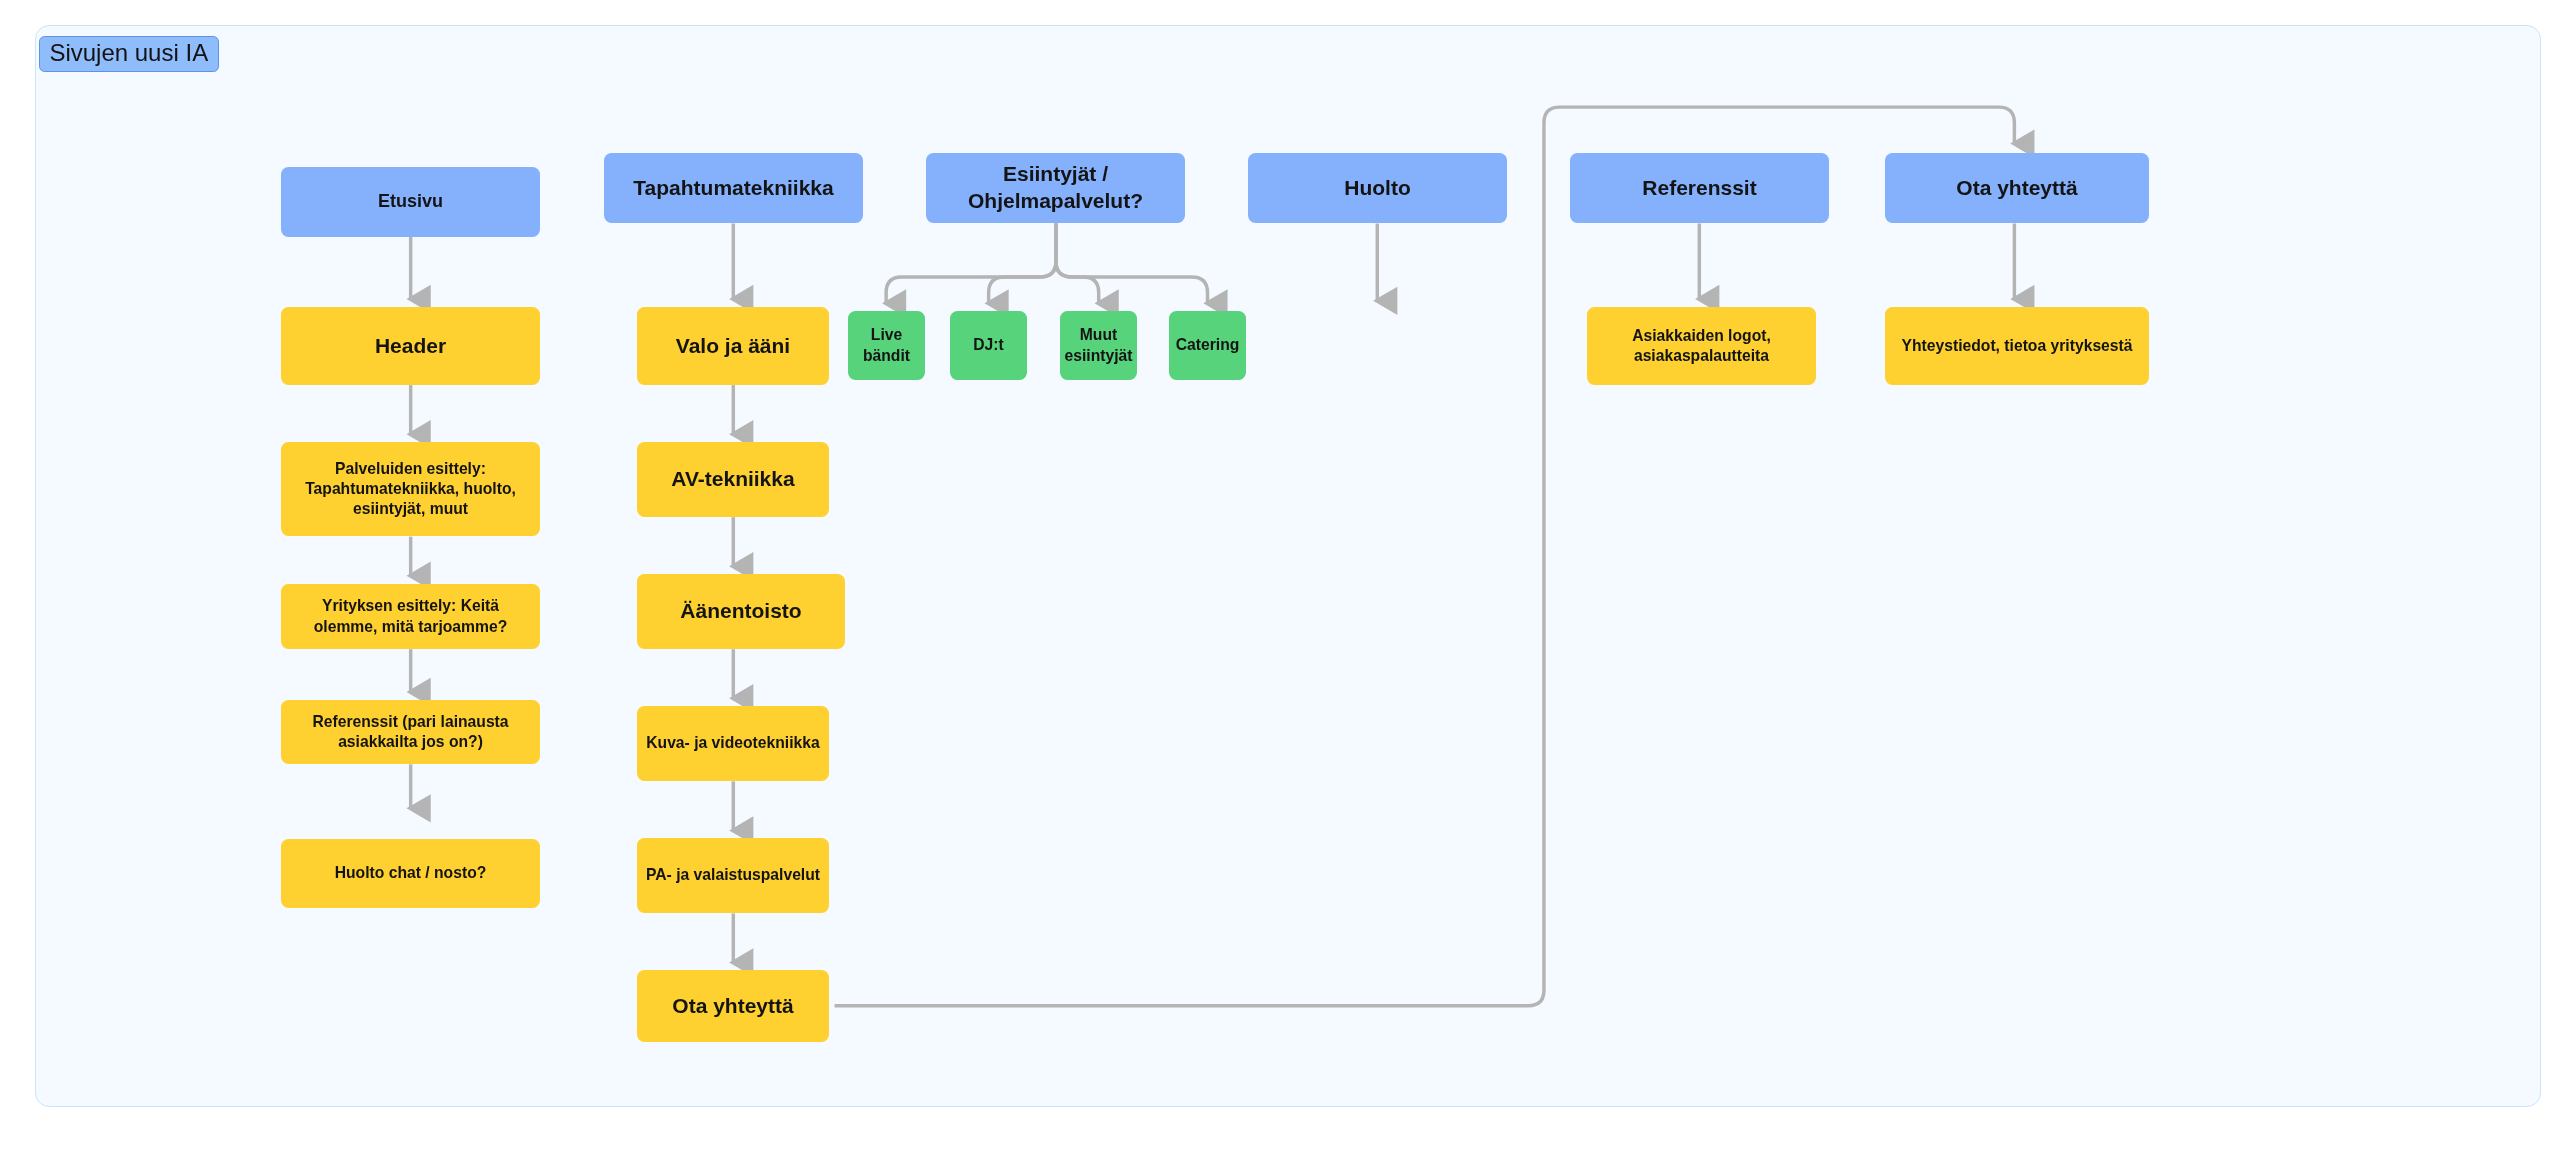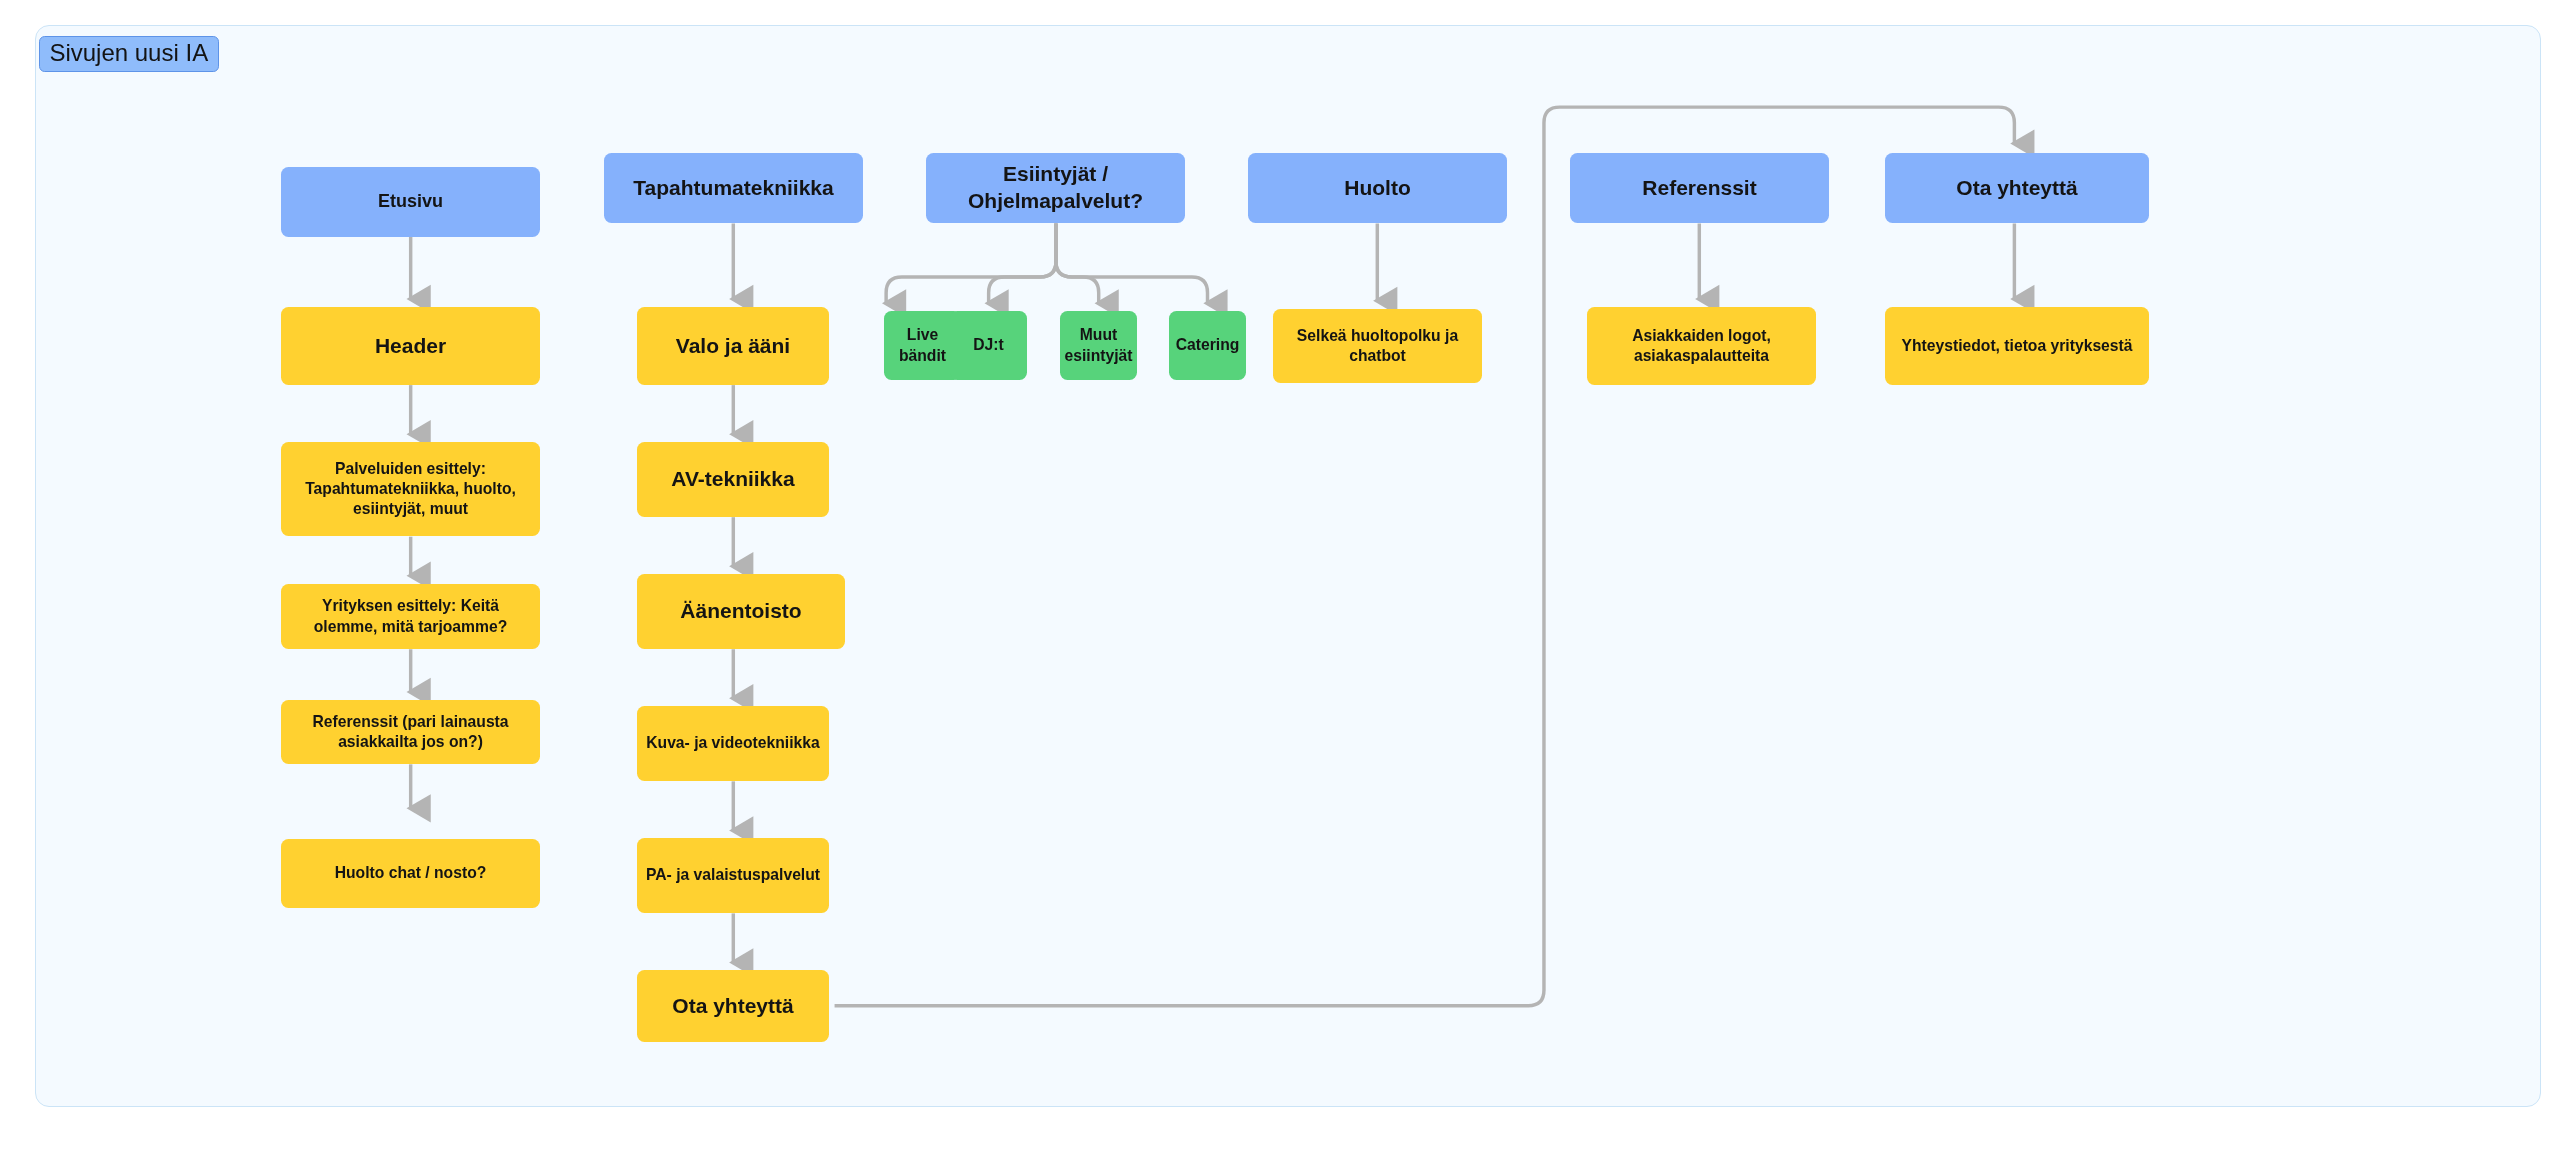--- a/index.html
+++ b/index.html
@@ -119,27 +119,26 @@
 
   <div class="node blue f27" style="left:604px;top:153px;width:259px;height:70px;">Tapahtumatekniikka</div>
   <div class="node yellow f27" style="left:637px;top:442px;width:192px;height:75px;">AV-tekniikka</div>
   <div class="node yellow f27" style="left:637px;top:307px;width:192px;height:78px;">Valo ja ääni</div>
   <div class="node yellow f27" style="left:637px;top:574px;width:208px;height:75px;">Äänentoisto</div>
   <div class="node yellow f25" style="left:637px;top:706px;width:192px;height:75px;">Kuva- ja videotekniikka</div>
   <div class="node yellow f25" style="left:637px;top:838px;width:192px;height:75px;">PA- ja valaistuspalvelut</div>
   <div class="node yellow f27" style="left:637px;top:970px;width:192px;height:72px;">Ota yhteyttä</div>
 
   <div class="node blue f27" style="left:926px;top:153px;width:259px;height:70px;">Esiintyjät / Ohjelmapalvelut?</div>
-  <div class="node green f25" style="left:848px;top:311px;width:77px;height:69px;margin-left:36px;">Live bändit</div>
+  <div class="node green f25" style="left:848px;top:311px;width:77px;height:69px;">Live bändit</div>
   <div class="node green f25" style="left:950px;top:311px;width:77px;height:69px;">DJ:t</div>
   <div class="node green f25" style="left:1060px;top:311px;width:77px;height:69px;">Muut esiintyjät</div>
   <div class="node green f25" style="left:1169px;top:311px;width:77px;height:69px;">Catering</div>
 
   <div class="node blue f27" style="left:1248px;top:153px;width:259px;height:70px;">Huolto</div>
-  <div class="node yellow f25" style="left:1273px;top:309px;width:209px;height:74px;">Selkeä huoltopolku ja chatbot</div>
 
   <div class="node blue f27" style="left:1570px;top:153px;width:259px;height:70px;">Referenssit</div>
   <div class="node yellow f25" style="left:1587px;top:307px;width:229px;height:78px;">Asiakkaiden logot, asiakaspalautteita</div>
 
   <div class="node blue f27" style="left:1885px;top:153px;width:264px;height:70px;">Ota yhteyttä</div>
   <div class="node yellow f25" style="left:1885px;top:307px;width:264px;height:78px;">Yhteystiedot, tietoa yrityksestä</div>
 
 </div>
 
 

